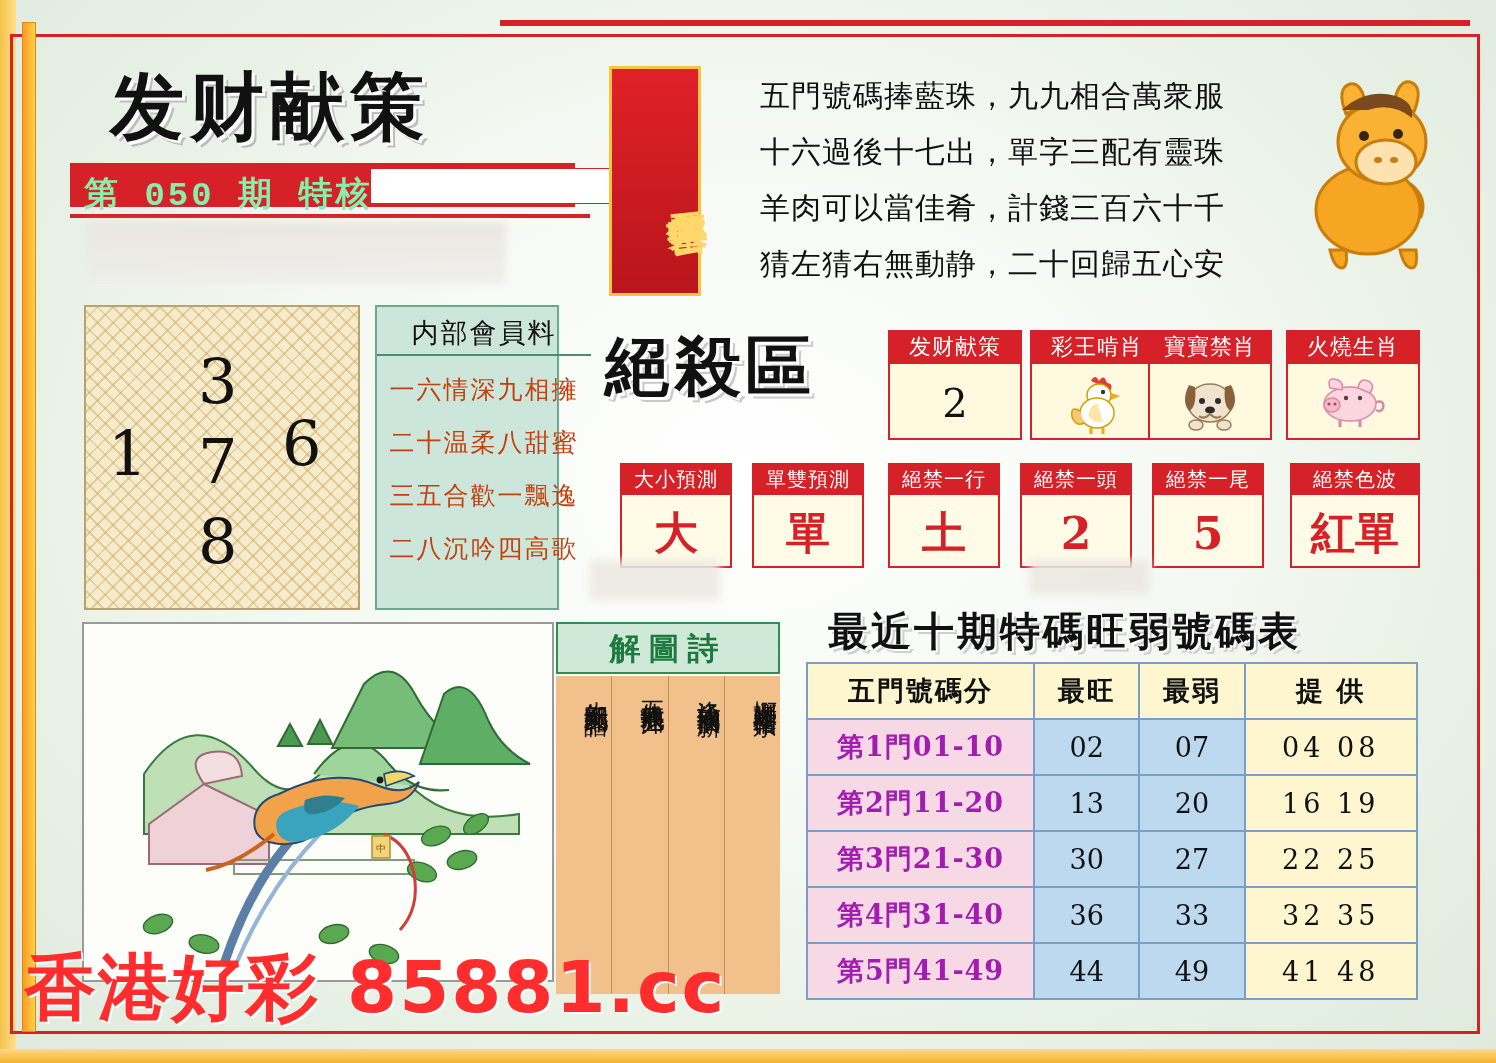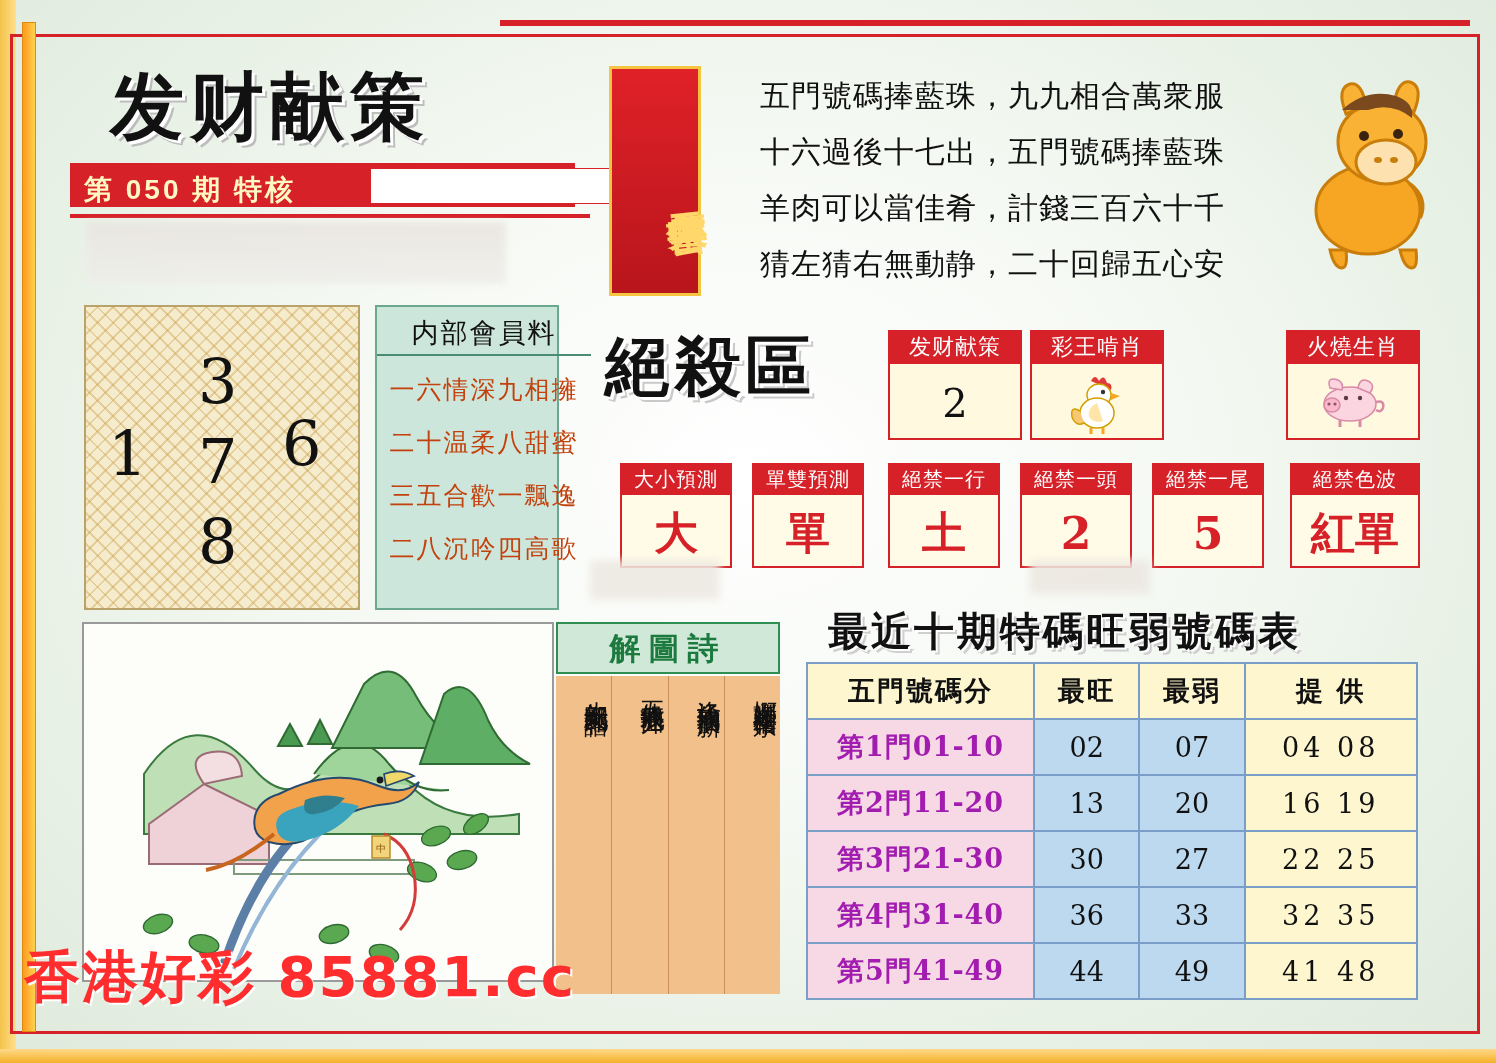--- a/index.html
+++ b/index.html
@@ -43,22 +43,22 @@
     font-family:"DejaVu Serif", serif;
     font-size:74px;font-weight:bold;color:#111;
     letter-spacing:6px;
     text-shadow:3px 3px 0 #ffffff, 5px 5px 0 #bdbdbd;
   }
   .issue-bar{
     position:absolute;left:70px;top:163px;width:505px;height:44px;
     background:#d62128;
   }
   .issue-text{
-    position:absolute;left:14px;top:8px;color:#fef9c3;font-size:28px;font-weight:bold;
-    font-family:Liberation Sans, sans-serif;letter-spacing:3px;
+    position:absolute;left:14px;top:8px;color:#86efac;font-size:34px;font-weight:bold;
+    font-family:Liberation Mono, monospace;letter-spacing:3px;
   }
   .issue-white{
     position:absolute;left:300px;top:5px;width:260px;height:34px;background:#fff;border:1px solid #d62128;
   }
   .issue-underline{
     position:absolute;left:70px;top:214px;width:520px;height:4px;background:#d62128;
   }
   .header-blur{
     position:absolute;left:86px;top:222px;width:420px;height:62px;
     background:linear-gradient(to bottom,#e9e5e0,#efeeea);
@@ -250,21 +250,21 @@
     background:#bcd9f0;width:96px;
   }
   table.tt td.p{
     background:#fdf6cf;width:160px;letter-spacing:4px;
   }
 
   
   .wm{
     position:absolute;left:24px;top:940px;
     font-family:"DejaVu Sans", sans-serif;
-    font-size:56px;font-weight:bold;
+    font-size:72px;font-weight:bold;
     color:#ff2d2d;
     text-shadow:2px 2px 0 #ffffff;
     white-space:nowrap;
     letter-spacing:2px;
   }
 </style>
 </head>
 <body>
 
 <div id="page">
@@ -283,21 +283,21 @@
   </div>
   <div class="issue-underline"></div>
   <div class="header-blur"></div>
 
   <div class="banner-v">
     <div class="txt">天書傳密</div>
   </div>
 
   <div class="poem">
     <div>五門號碼捧藍珠，九九相合萬衆服</div>
-    <div>十六過後十七出，五門號碼捧藍珠</div>
+    <div>十六過後十七出，單字三配有靈珠</div>
     <div>羊肉可以當佳肴，計錢三百六十千</div>
     <div>猜左猜右無動静，二十回歸五心安</div>
   </div>
 
   <svg class="horse" viewBox="0 0 160 190">
     <ellipse cx="78" cy="130" rx="52" ry="44" fill="#f6a623"></ellipse>
     <ellipse cx="78" cy="130" rx="52" ry="44" fill="none" stroke="#c97d0a" stroke-width="3"></ellipse>
     <path d="M40 170 q4 18 12 18 q6 0 4 -18 z" fill="#f6a623" stroke="#c97d0a" stroke-width="3"></path>
     <path d="M110 170 q4 18 12 18 q6 0 4 -18 z" fill="#f6a623" stroke="#c97d0a" stroke-width="3"></path>
     <ellipse cx="92" cy="62" rx="44" ry="40" fill="#f9b233" stroke="#c97d0a" stroke-width="3"></ellipse>
@@ -347,20 +347,36 @@
         <ellipse cx="30" cy="42" rx="17" ry="15" fill="#ffffff" stroke="#d0a000" stroke-width="1.5"></ellipse>
         <path d="M44 22 l9 3 l-9 4 z" fill="#f5a623"></path>
         <circle cx="36" cy="21" r="2.2" fill="#333"></circle>
         <path d="M13 40 q-10 -6 -8 6 q4 10 12 6" fill="#f7c873" stroke="#d0a000" stroke-width="1.5"></path>
         <path d="M24 57 l0 6 M36 57 l0 6" stroke="#f5a623" stroke-width="3"></path>
         <path d="M30 32 q-10 5 -8 14 q6 7 14 4" fill="#ffe6a8"></path>
       </svg>
     </div>
   </div>
 
+  <div class="card c3">
+    <div class="cap">寶寶禁肖</div>
+    <div class="val">
+      <svg width="72" height="60" viewBox="0 0 72 60">
+        <ellipse cx="36" cy="30" rx="22" ry="19" fill="#f0e3d0" stroke="#9a7c55" stroke-width="1.5"></ellipse>
+        <path d="M15 12 q-8 16 0 26 q8 -4 6 -24 z" fill="#8a6239"></path>
+        <path d="M57 12 q8 16 0 26 q-8 -4 -6 -24 z" fill="#8a6239"></path>
+        <circle cx="28" cy="28" r="3" fill="#2b2b2b"></circle>
+        <circle cx="44" cy="28" r="3" fill="#2b2b2b"></circle>
+        <ellipse cx="36" cy="37" rx="5" ry="3.6" fill="#2b2b2b"></ellipse>
+        <path d="M36 41 q-6 6 -11 2 M36 41 q6 6 11 2" stroke="#9a7c55" stroke-width="2" fill="none"></path>
+        <ellipse cx="22" cy="52" rx="7" ry="5" fill="#f0e3d0" stroke="#9a7c55" stroke-width="1.5"></ellipse>
+        <ellipse cx="50" cy="52" rx="7" ry="5" fill="#f0e3d0" stroke="#9a7c55" stroke-width="1.5"></ellipse>
+      </svg>
+    </div>
+  </div>
 
   <div class="card c4">
     <div class="cap">火燒生肖</div>
     <div class="val">
       <svg width="78" height="58" viewBox="0 0 78 58">
         <ellipse cx="36" cy="30" rx="26" ry="17" fill="#fbd5e0" stroke="#d98aa6" stroke-width="1.5"></ellipse>
         <path d="M16 14 q-4 -12 8 -8 q6 3 4 10 z" fill="#fbd5e0" stroke="#d98aa6" stroke-width="1.5"></path>
         <path d="M44 14 q2 -12 12 -6 q5 4 0 11 z" fill="#fbd5e0" stroke="#d98aa6" stroke-width="1.5"></path>
         <ellipse cx="18" cy="31" rx="8" ry="7" fill="#f9b7c9" stroke="#d98aa6" stroke-width="1.5"></ellipse>
         <circle cx="15" cy="30" r="1.6" fill="#8c5468"></circle>

